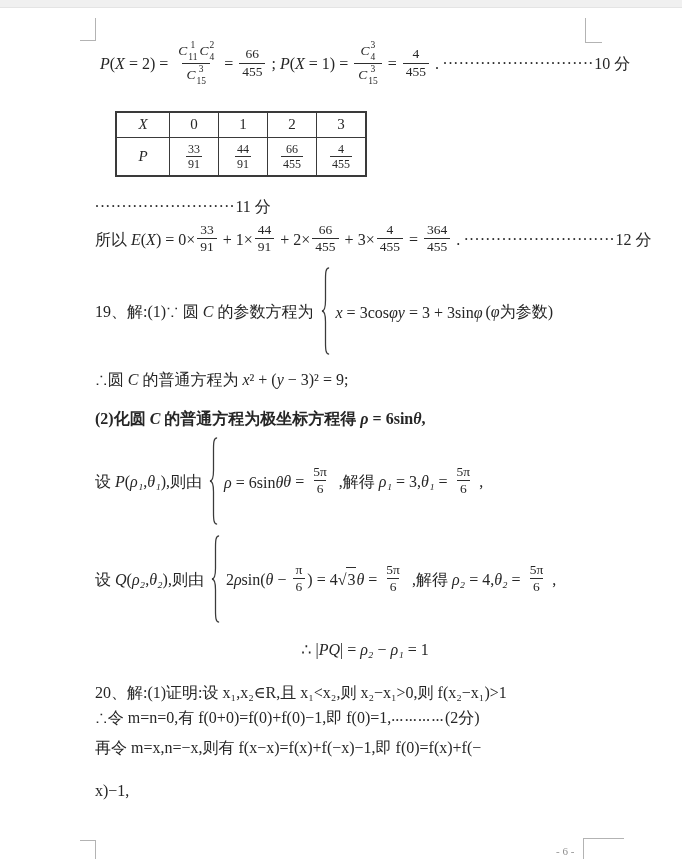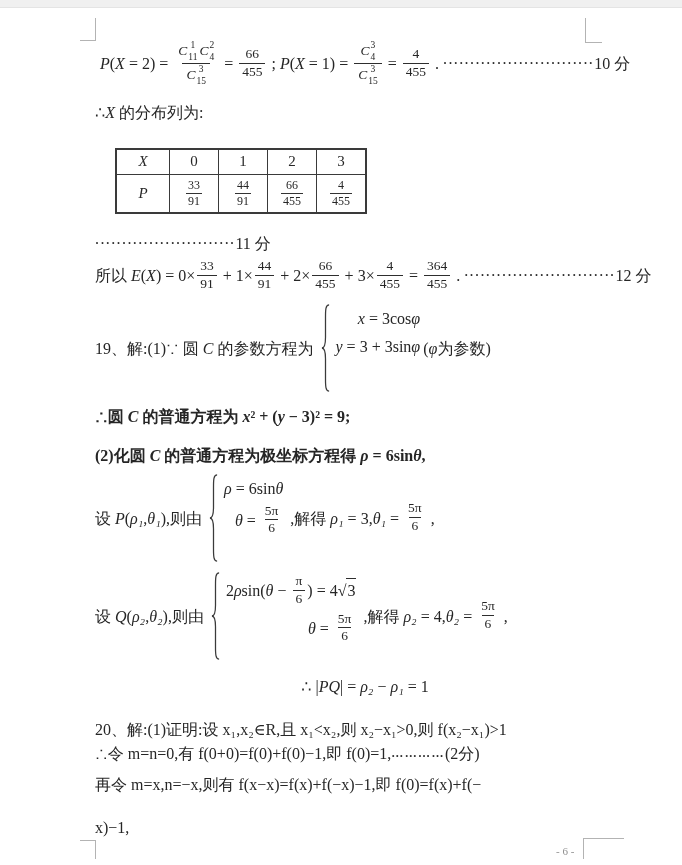--- a/index.html
+++ b/index.html
@@ -27,21 +27,21 @@
   
   .ss{display:inline-flex;align-items:center;margin:0 1px}
   .ss .stk{display:inline-flex;flex-direction:column;font-size:9.5px;line-height:1.15;margin-left:1px;font-style:normal;row-gap:1px}
   
   .sqrt{display:inline-flex;align-items:baseline}
   .sqrt .rv{border-top:1px solid #2e2e2e;padding:0 1px}
   
   .cases{display:inline-flex;align-items:stretch;vertical-align:middle;margin:0 3px}
   .bracew{display:flex;width:9px;flex:0 0 9px}
   .bracew svg{width:100%;height:100%}
-  .crows{display:flex;flex-direction:column;align-items:flex-end;row-gap:3px;padding:2px 0 2px 6px}
+  .crows{display:flex;flex-direction:row;align-items:center;row-gap:3px;padding:2px 0 2px 6px}
   .crow{white-space:nowrap}
   .crow>*{vertical-align:middle}
   
   table.dist{border-collapse:collapse;margin:24px 0 0 20px;border:2px solid #3a3a3a}
   .dist th,.dist td{border:1px solid #3a3a3a;text-align:center;padding:0;font-weight:normal;font-size:15px}
   .dist .c0{width:52px}
   .dist .c{width:48px}
   .dist tr.hrow{height:26px}
   .dist tr.prow{height:38px}
   .hd{font-style:italic}
@@ -97,21 +97,20 @@
               <span class="it">C</span>
               <span class="stk">
                 <span>3</span>
                 <span>15</span>
               </span>
             </span></span>
         </span><span class="tk"> = </span><span class="fr">
           <span class="fn">4</span>
           <span class="fd">455</span>
         </span><span class="tk"> . </span><span class="tk dots">····························</span><span class="tk">10 分</span></div>
-      <div class="line" style="margin-top: 12px;"><span class="tk">∴</span><span class="tk it">X</span><span class="tk"> 的分布列为:</span></div>
     </div>
 
   <table class="dist">
     <tbody>
         <tr class="hrow">
       <th class="c0"><span class="hd">X</span></th>
       <th class="c">0</th>
       <th class="c">1</th>
       <th class="c">2</th>
       <th class="c">3</th>
@@ -168,21 +167,21 @@
           <span class="bracew">
             <svg viewBox="0 0 10 100" preserveAspectRatio="none">
               <path d="M9 2 C5 2 5 8 5 16 L5 38 C5 46 4 50 1 50 C4 50 5 54 5 62 L5 84 C5 92 5 98 9 98" fill="none" stroke="#3a3a3a" stroke-width="1.4"></path>
             </svg>
           </span>
           <span class="crows">
             <span class="crow"><span class="tk it">x</span><span class="tk"> = 3cos</span><span class="tk it">φ</span></span>
             <span class="crow"><span class="tk it">y</span><span class="tk"> = 3 + 3sin</span><span class="tk it">φ</span></span>
           </span>
         </span><span class="tk">(</span><span class="tk it">φ</span><span class="tk">为参数)</span></div>
-      <div class="line" style="margin-top: 10px; font-weight: bold;"><span class="tk">∴圆 </span><span class="tk it">C</span><span class="tk"> 的普通方程为 </span><span class="tk it">x</span><span class="tk">² + (</span><span class="tk it">y</span><span class="tk"> − 3)² = 9;</span></div>
+      <div class="line" style="margin-top: 10px;"><span class="tk">∴圆 </span><span class="tk it">C</span><span class="tk"> 的普通方程为 </span><span class="tk it">x</span><span class="tk">² + (</span><span class="tk it">y</span><span class="tk"> − 3)² = 9;</span></div>
       <div class="line" style="margin-top: 14px; font-weight: bold;"><span class="tk">(2)化圆 </span><span class="tk it">C</span><span class="tk"> 的普通方程为极坐标方程得 </span><span class="tk it">ρ</span><span class="tk"> = 6sin</span><span class="tk it">θ</span><span class="tk">,</span></div>
       <div class="line" style="margin-top: 6px;"><span class="tk">设 </span><span class="tk it">P</span><span class="tk">(</span><span class="tk it">ρ₁</span><span class="tk">,</span><span class="tk it">θ₁</span><span class="tk">),则由 </span><span class="cases">
           <span class="bracew">
             <svg viewBox="0 0 10 100" preserveAspectRatio="none">
               <path d="M9 2 C5 2 5 8 5 16 L5 38 C5 46 4 50 1 50 C4 50 5 54 5 62 L5 84 C5 92 5 98 9 98" fill="none" stroke="#3a3a3a" stroke-width="1.4"></path>
             </svg>
           </span>
           <span class="crows">
             <span class="crow"><span class="tk it">ρ</span><span class="tk"> = 6sin</span><span class="tk it">θ</span></span>
             <span class="crow"><span class="tk it">θ</span><span class="tk"> = </span><span class="fr">

